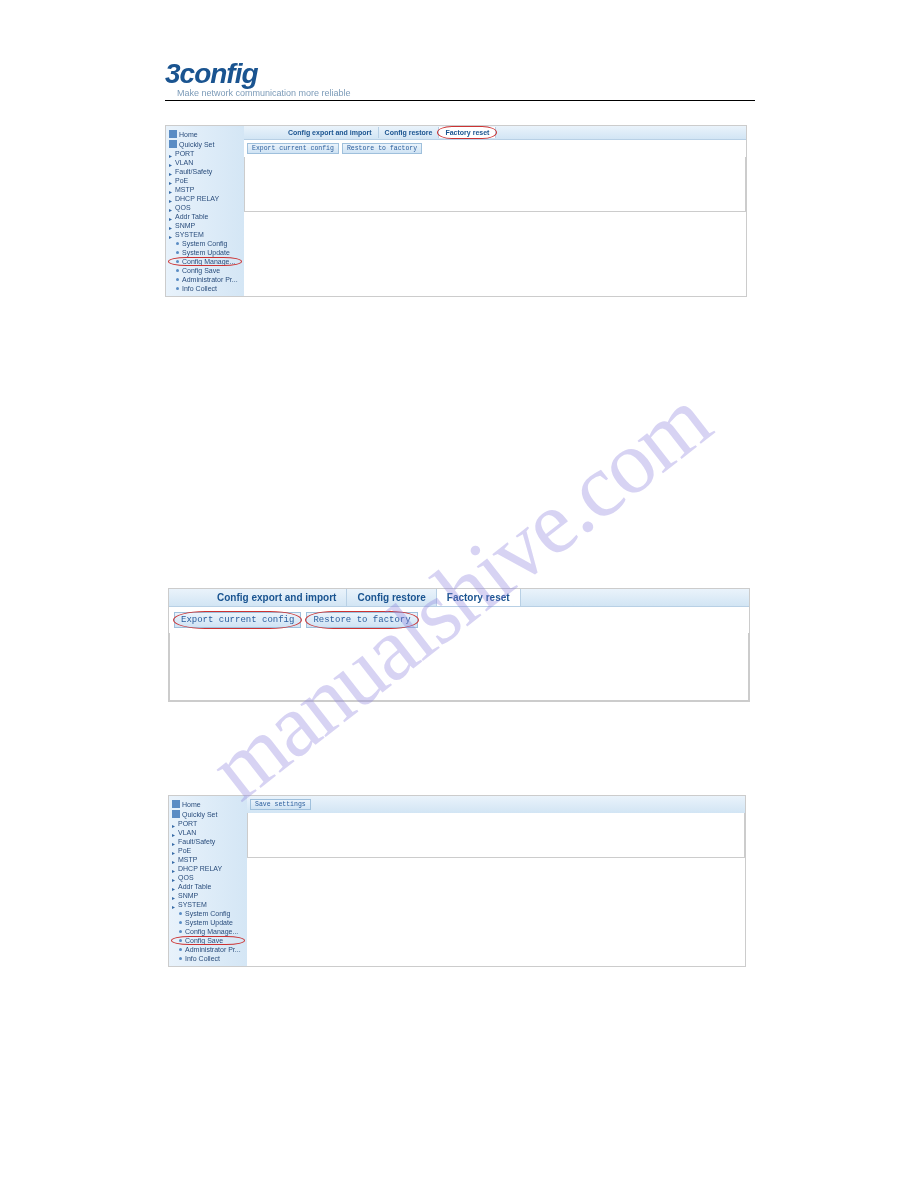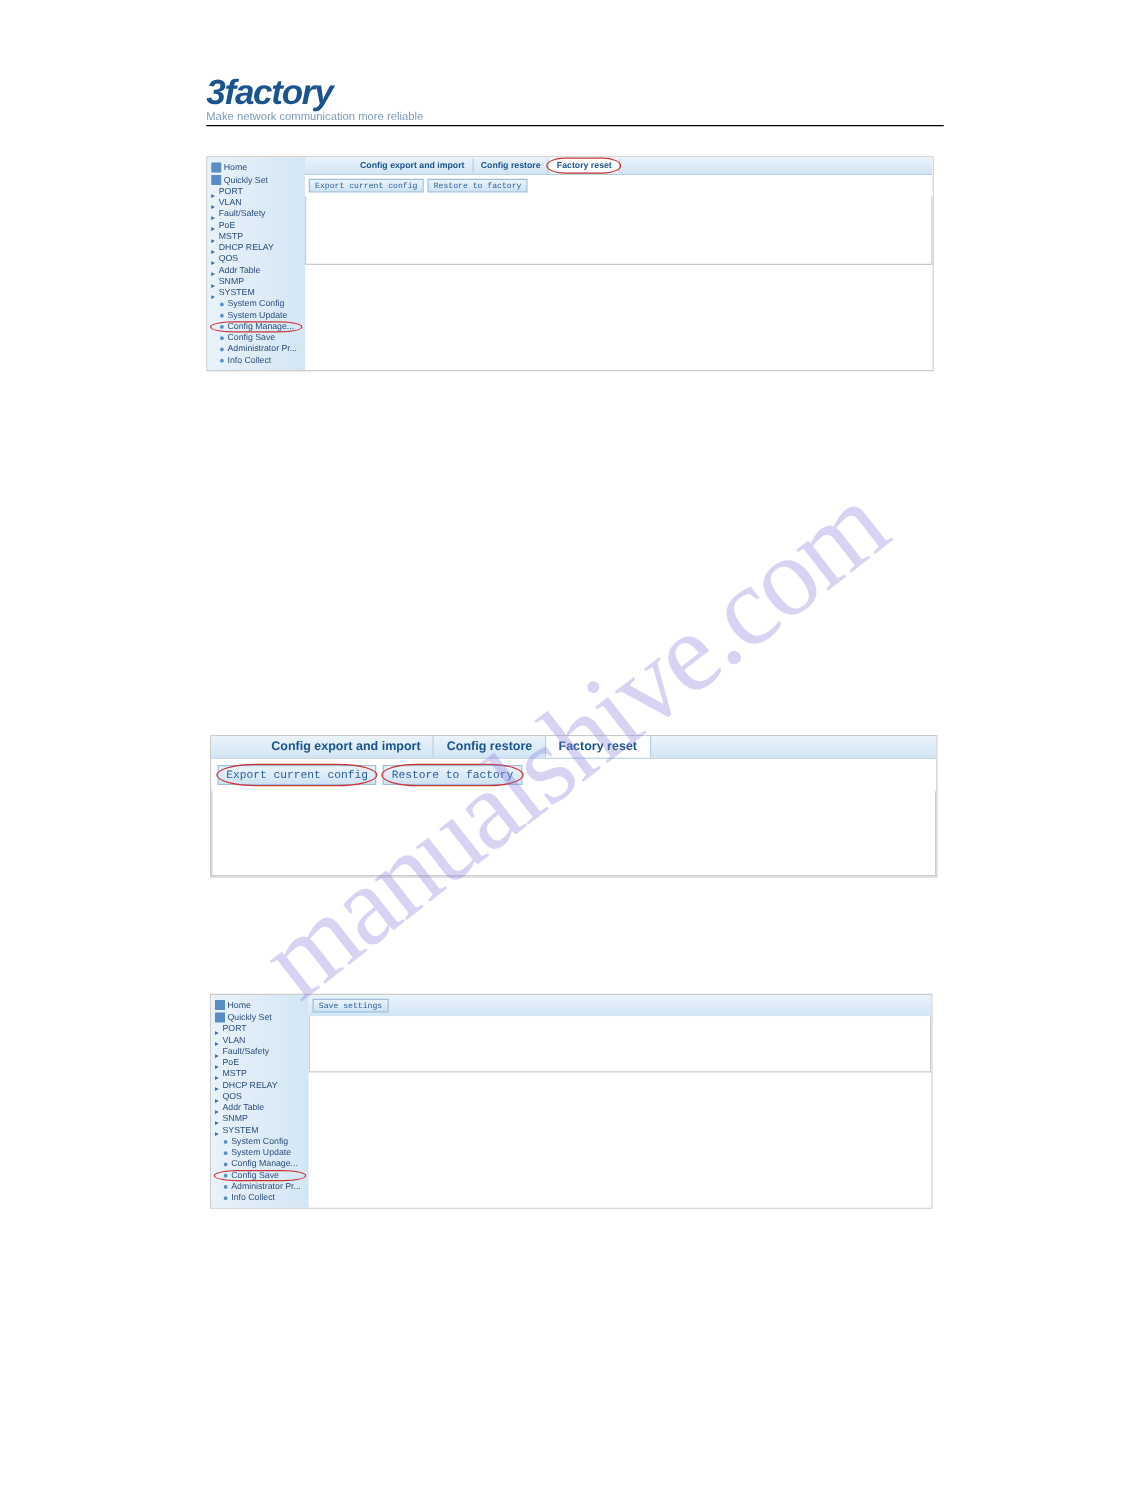--- a/index.html
+++ b/index.html
@@ -1,21 +1,21 @@
 <!DOCTYPE html>
 <html><head>
 <meta charset="utf-8">
 <style>
   * { box-sizing: border-box; margin: 0; padding: 0; }
   body { font-family: Arial, sans-serif; background: #fff; width: 918px; height: 1188px; position: relative; }
   .page { position: absolute; left: 165px; top: 58px; width: 590px; }
   .logo-area { margin-bottom: 2px; }
   .logo-text { font-size: 28px; font-weight: bold; color: #1a5490; font-style: italic; letter-spacing: -1px; }
   .logo-3 { color: #1a5490; }
-  .tagline { font-size: 9px; color: #7c9bb8; margin-top: -2px; }
+  .tagline { font-size: 9px; color: #7c9bb8; margin-top: -2px; margin-left: 12px; }
   .hr-top { border: none; border-top: 1px solid #000; margin-bottom: 25px; }
 
   .screenshot { border: 1px solid #ccc; display: flex; background: #fff; margin-bottom: 15px; }
   .sidebar { width: 78px; background: linear-gradient(to right, #e8f2fb, #d4e6f5); font-size: 7px; padding: 3px 0; }
   .side-item { display: flex; align-items: center; padding: 1px 3px; color: #2a4d7c; cursor: pointer; }
   .side-item .bullet { width: 4px; height: 4px; margin-right: 2px; font-size: 6px; color: #3a6da8; }
   .side-item.indent { padding-left: 10px; }
   .side-item.indent .dot { width: 3px; height: 3px; background: #5a8cc4; border-radius: 50%; margin-right: 3px; }
   .side-item.circled { position: relative; }
   .side-item.circled::after { content: ""; position: absolute; left: 2px; right: 2px; top: 0; bottom: 0; border: 1px solid #c33; border-radius: 50%/100%; pointer-events: none; }
@@ -46,21 +46,21 @@
   .sc2-wrap { position: absolute; left: 168px; top: 588px; width: 582px; }
   .sc3-wrap { position: absolute; left: 168px; top: 795px; width: 578px; }
   .sc3-wrap .content-body { height: 45px; }
 </style>
 </head>
 <body>
 
 <div class="page">
   <div class="logo-area">
     <span class="logo-text">
-      <span class="logo-3">3</span><span>factory</span>
+      <span class="logo-3">3</span><span>config</span>
     </span>
     <div class="tagline">Make network communication more reliable</div>
   </div>
   <hr class="hr-top">
 </div>
 
 <div class="sc1-wrap">
   <div class="screenshot">
     <div class="sidebar">
       <div class="side-item">

